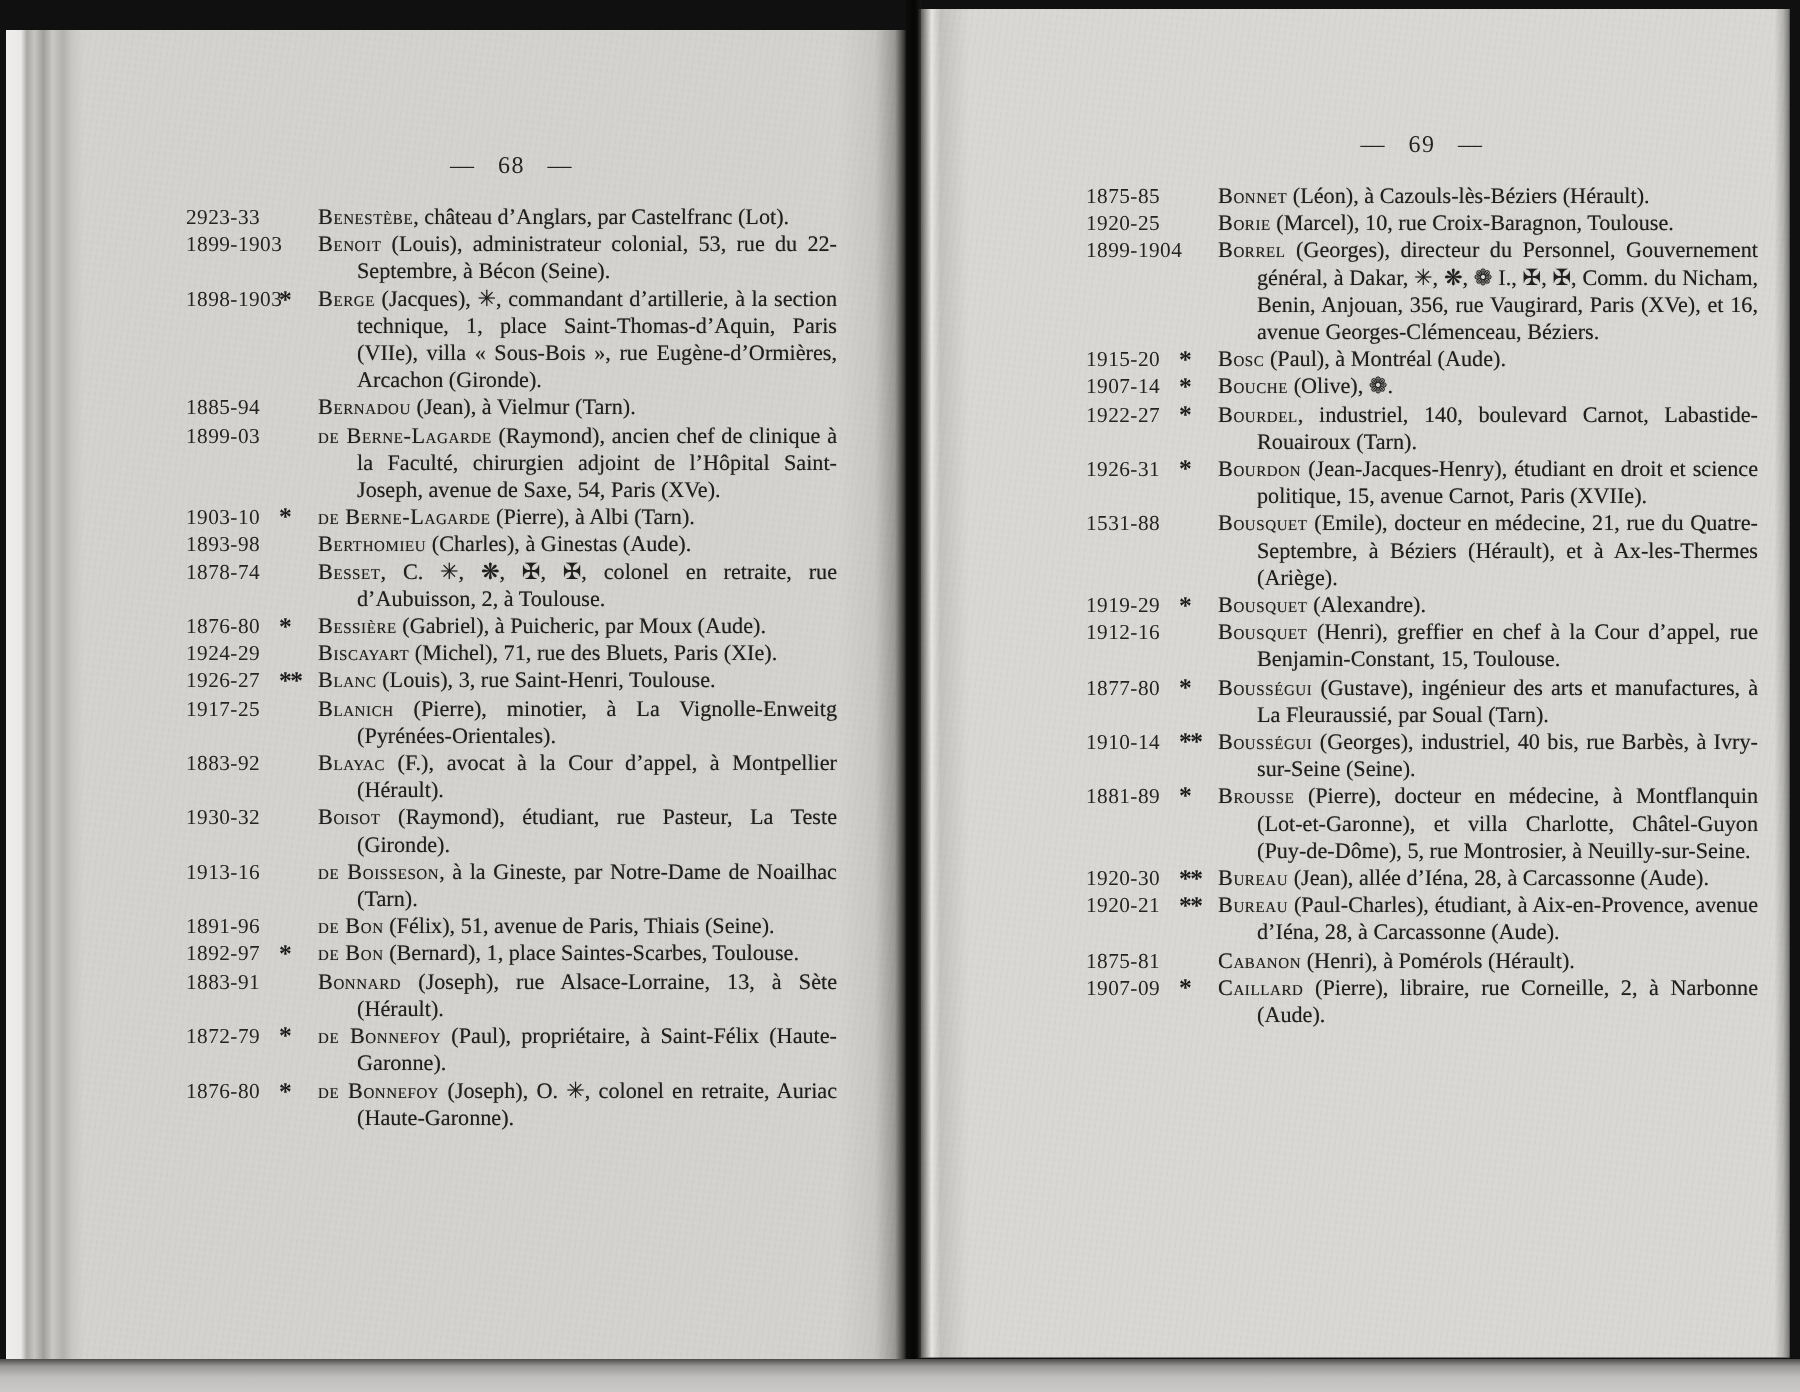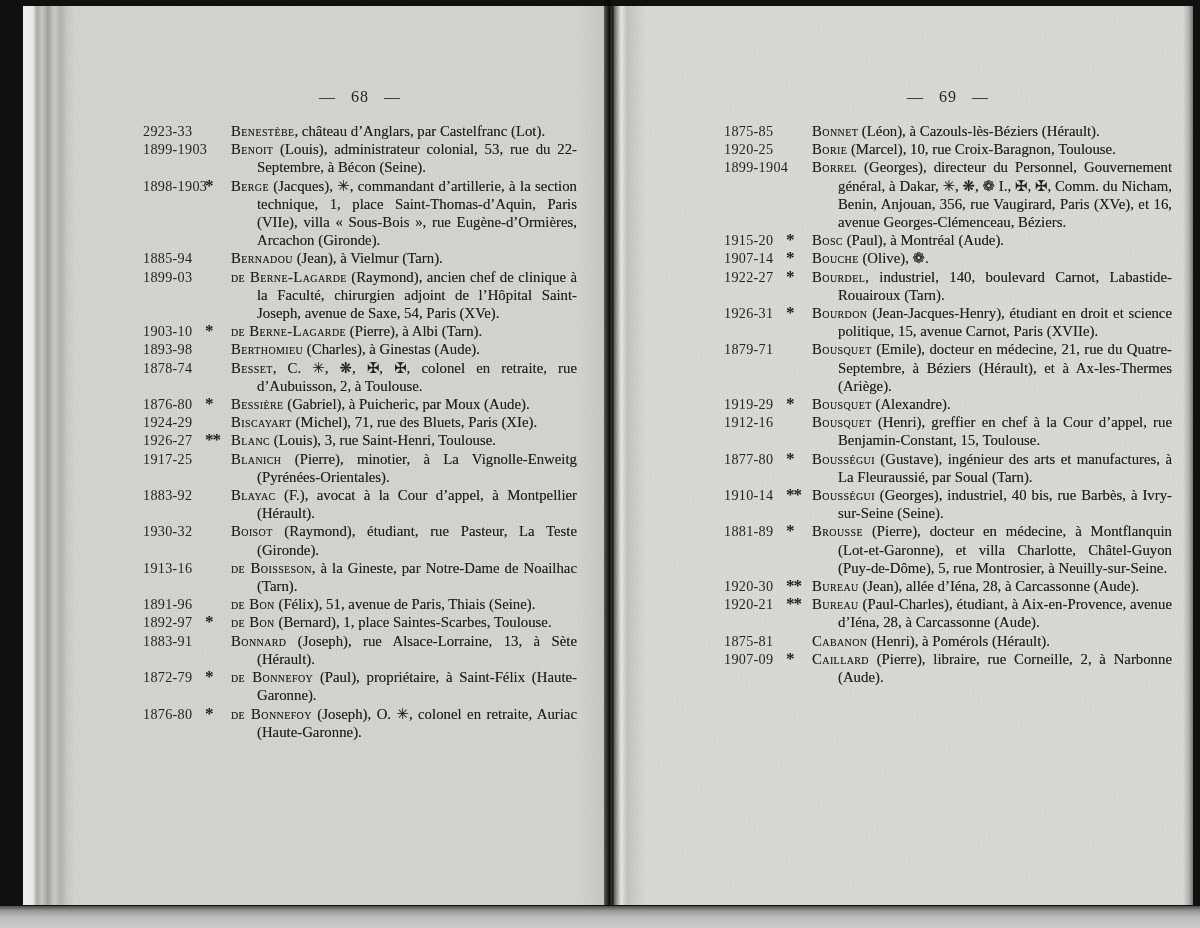--- a/index.html
+++ b/index.html
@@ -16,21 +16,21 @@
   .page {
     position: absolute;
     top: 6px;
     height: 899px;
     color: #1f1f1f;
     background-color: #d3d2ce;
     background-image:
       repeating-linear-gradient(8deg,  rgba(255,255,255,0.03) 0 2px, rgba(0,0,0,0.0) 2px 5px),
       repeating-linear-gradient(98deg, rgba(0,0,0,0.02) 0 1px,  rgba(0,0,0,0.0) 1px 4px);
   }
-  .page-left  { left: 23px;  width: 600px; }
+  .page-left  { left: 4px;  width: 600px; margin-top: 14px; }
   .page-right { left: 612px; width: 581px; background-color: #d8d7d3; }
 
   
   .page-left::before {
     content: ""; position: absolute; left: 0; top: 0; bottom: 0; width: 52px;
     background: linear-gradient(to right,
       #efeeec 0px, #e9e8e6 10px, #aaa9a6 14px, #c6c5c2 19px,
       #a09f9c 25px, #c9c8c5 31px, #b2b1ae 38px, #c8c7c4 44px, rgba(211,210,206,0) 52px);
     pointer-events: none;
   }
@@ -262,21 +262,21 @@
     <span class="years">1922-27</span>
     <span class="mark">*</span>
     <p class="text"><span class="name">Bourdel</span><span>, industriel, 140, boulevard Carnot, Labastide-Rouairoux (Tarn).</span></p>
   </div>
           <div class="entry">
     <span class="years">1926-31</span>
     <span class="mark">*</span>
     <p class="text"><span class="name">Bourdon</span><span> (Jean-Jacques-Henry), étudiant en droit et science politique, 15, avenue Carnot, Paris (XVIIe).</span></p>
   </div>
           <div class="entry">
-    <span class="years">1879-71</span>
+    <span class="years">1531-88</span>
     <span class="mark"></span>
     <p class="text"><span class="name">Bousquet</span><span> (Emile), docteur en médecine, 21, rue du Quatre-Septembre, à Béziers (Hérault), et à Ax-les-Thermes (Ariège).</span></p>
   </div>
           <div class="entry">
     <span class="years">1919-29</span>
     <span class="mark">*</span>
     <p class="text"><span class="name">Bousquet</span><span> (Alexandre).</span></p>
   </div>
           <div class="entry">
     <span class="years">1912-16</span>

